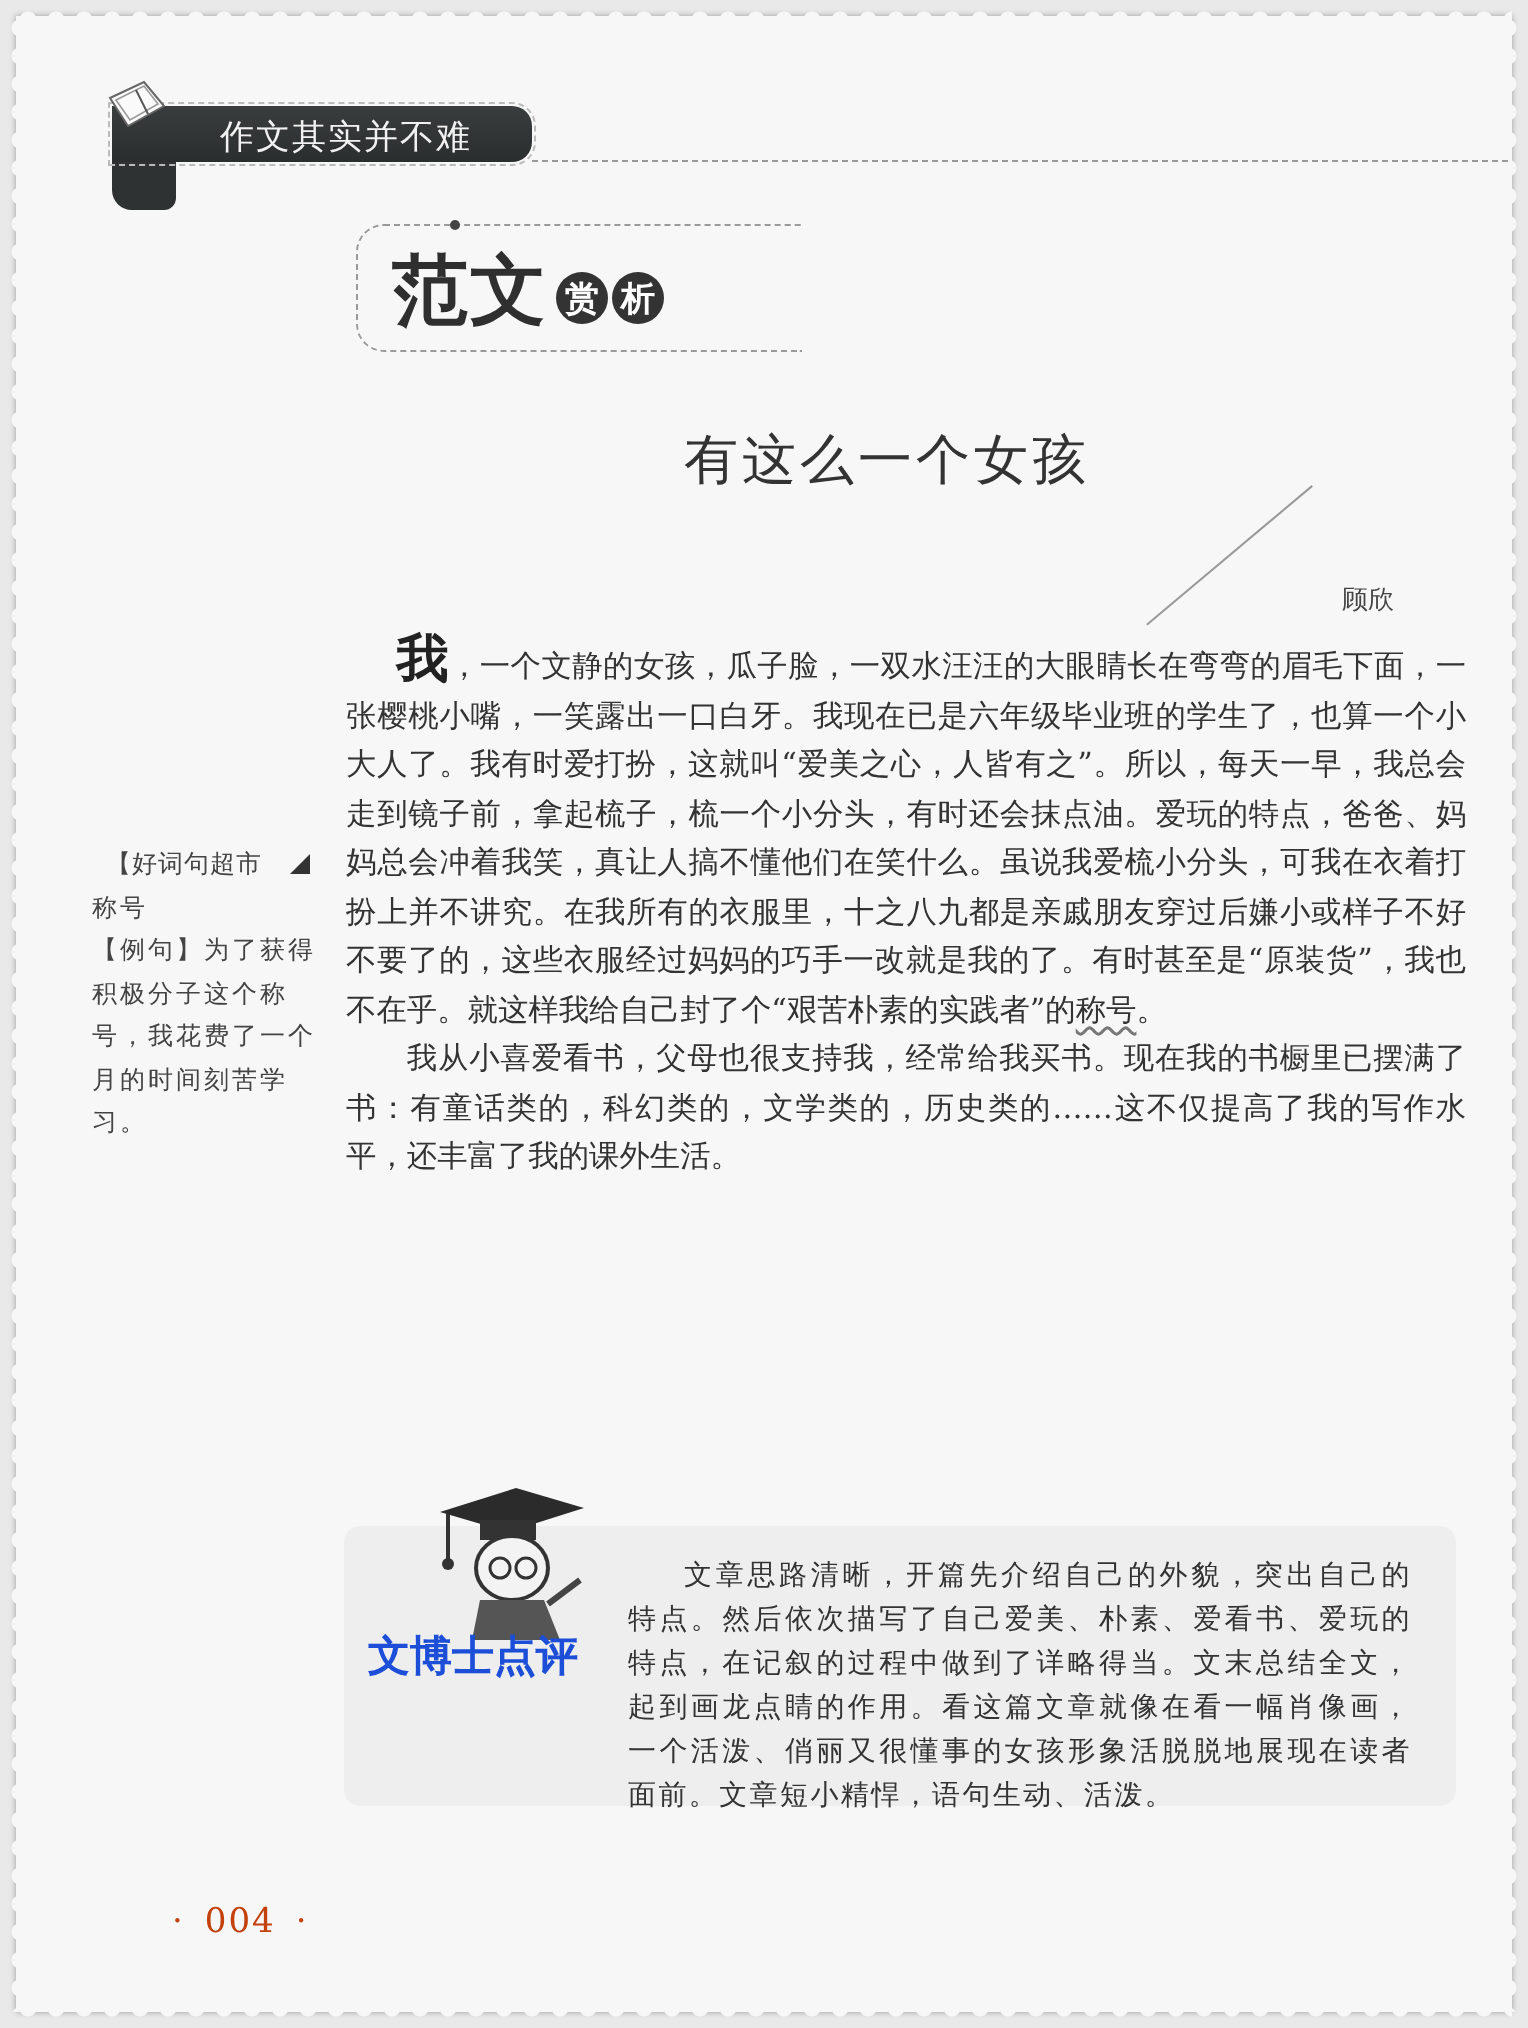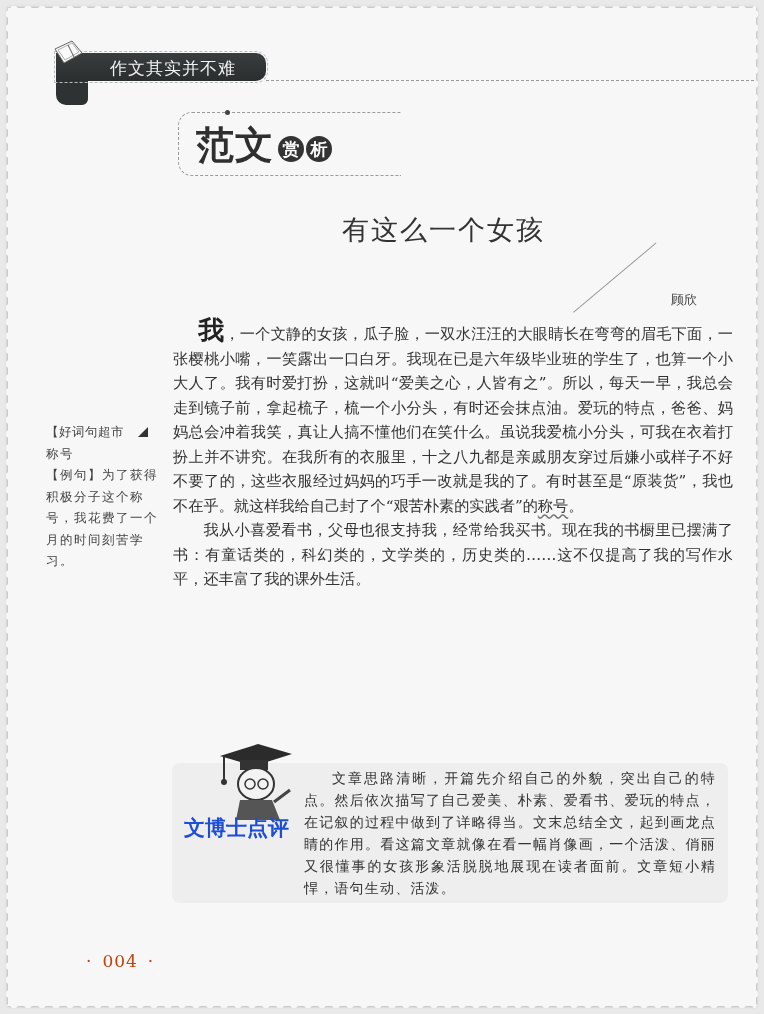--- a/index.html
+++ b/index.html
@@ -102,35 +102,35 @@
   .body p { margin: 0; text-indent: 2em; }
   .body p.first { text-indent: 2em; }
   .dropcap { font-size: 26px; font-weight: bold; color: #222; margin-left: -0.2em; }
   .wavy { text-decoration: underline wavy #777; text-underline-offset: 3px; }
 
   
   .sidebar {
     position: absolute; left: 46px; top: 421px; width: 116px;
     font-size: 12.5px; line-height: 21.5px; color: #444; letter-spacing: 1.5px;
   }
-  .sidebar .head { display: flex; align-items: center; gap: 14px; letter-spacing: 0.5px; }
+  .sidebar .head { display: flex; align-items: center; gap: 14px; letter-spacing: 0.5px; justify-content: center; }
   .tri { width: 0; height: 0; border-left: 10px solid transparent; border-bottom: 10px solid #333; display: inline-block; }
 
   
   .comment {
     position: absolute; left: 172px; top: 763px; width: 556px; height: 140px;
     background: #eeeeee; border-radius: 8px;
   }
   .comment-inner {
     position: absolute; left: 132px; top: 4px; width: 412px;
     font-family: "DejaVu Serif", "Liberation Serif", serif;
     font-size: 14px; line-height: 22px; color: #333; letter-spacing: 1.2px;
     text-align: justify;
   }
-  .comment-inner p { margin: 0; text-indent: 2em; }
+  .comment-inner p { margin: 10px; text-indent: 2em; }
   .doctor {
     position: absolute; left: 210px; top: 742px; width: 90px; height: 80px;
   }
   .doctor-label {
     position: absolute; left: 184px; top: 814px;
     font-family: "DejaVu Sans", "Liberation Sans", sans-serif;
     font-size: 21px; font-weight: bold; color: #1d4ed8; letter-spacing: 0px;
   }
 
   .page-num {

